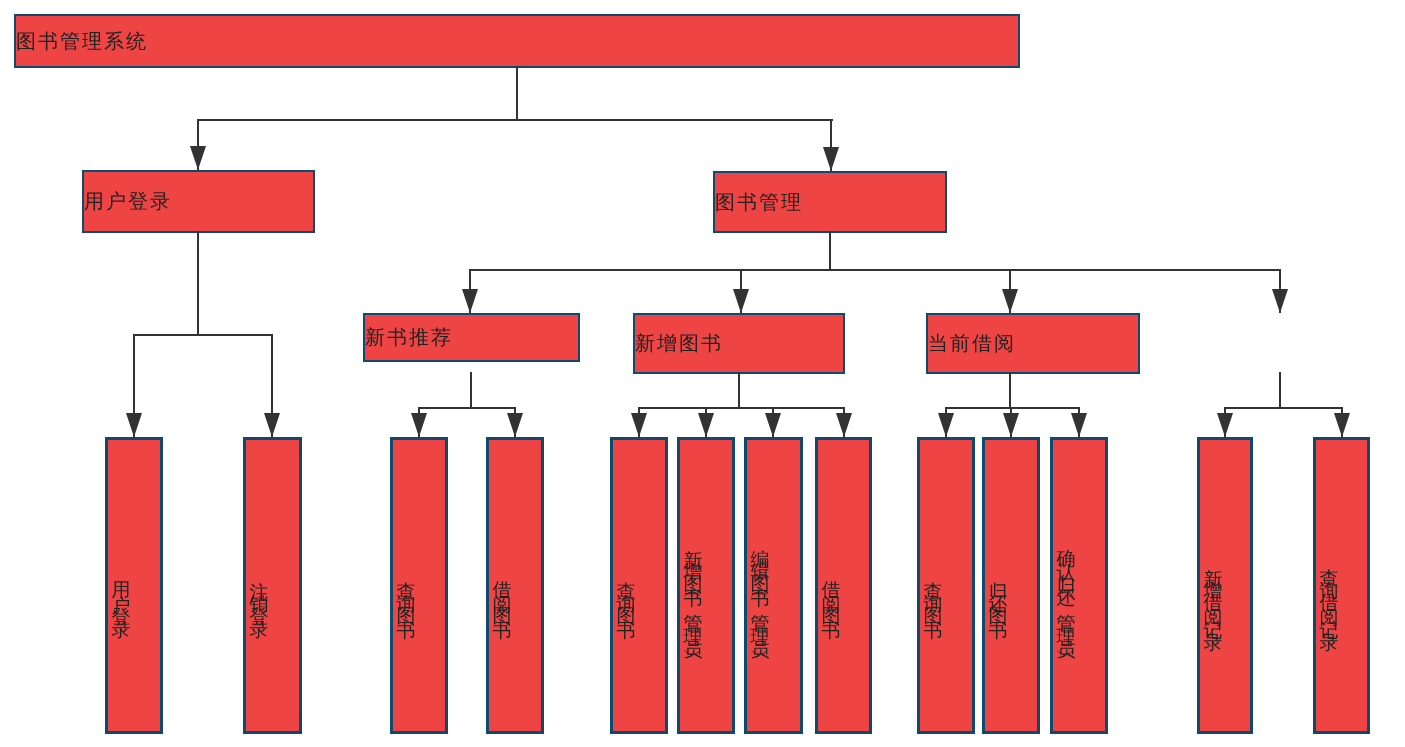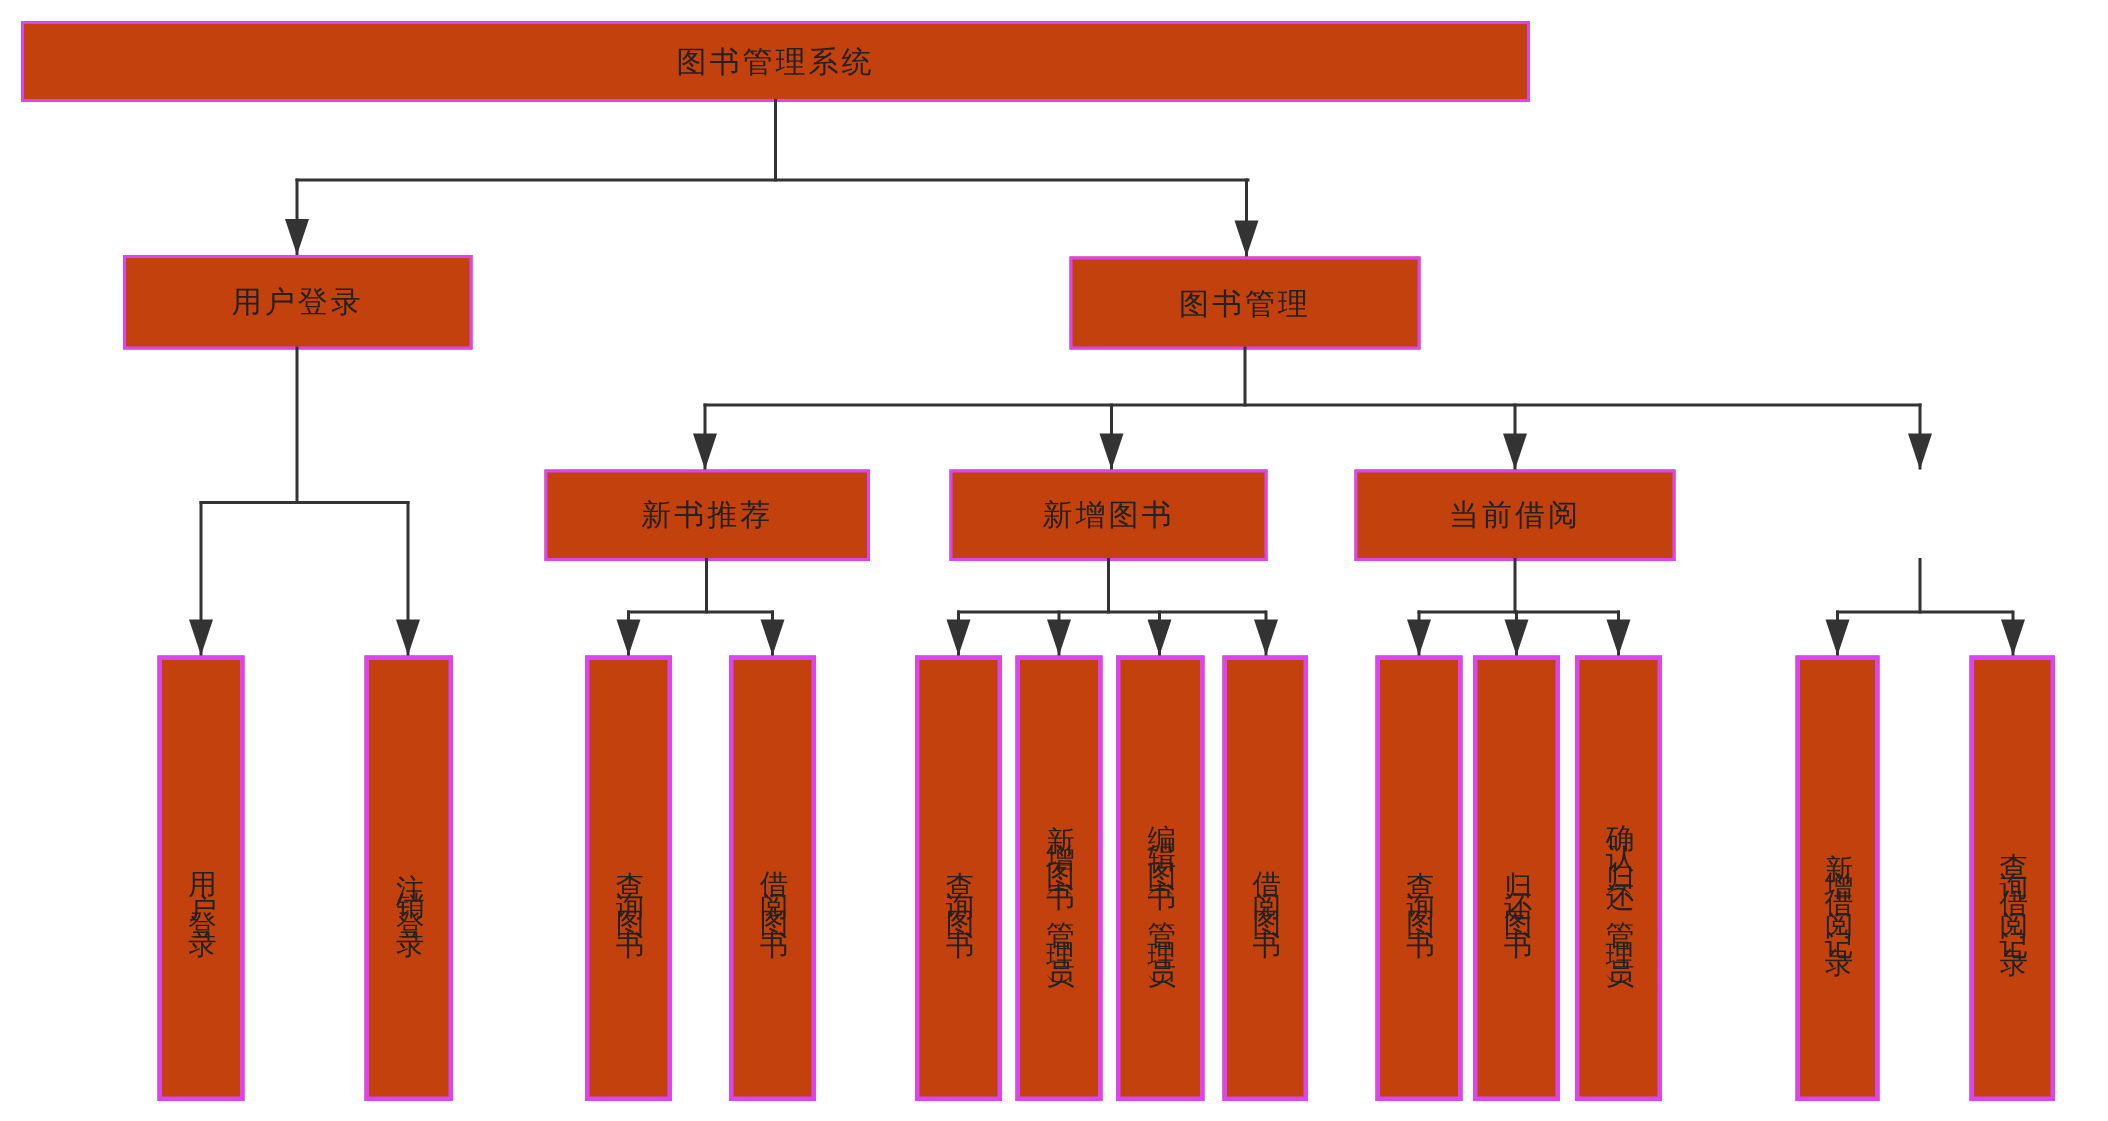--- a/index.html
+++ b/index.html
@@ -7,25 +7,25 @@
     position: relative;
     width: 1405px;
     height: 747px;
     background: #ffffff;
     font-family: "Liberation Sans", "DejaVu Sans", sans-serif;
     overflow: hidden;
   }
   .box {
     position: absolute;
     box-sizing: border-box;
-    background: #c2410c;
-    border: 2px solid #d946ef;
+    background: #ef4444;
+    border: 2px solid #0c4a6e;
     display: flex;
     align-items: center;
-    justify-content: center;
+    justify-content: flex-start;
     color: #222222;
     font-size: 20px;
     letter-spacing: 2px;
     white-space: nowrap;
   }
   .leaf { border-width: 3px; }
   .vl {
     writing-mode: vertical-rl;
     text-orientation: mixed;
     font-size: 19px;
@@ -61,27 +61,27 @@
     <span>图书管理系统</span>
   </div>
 
   <div class="box" style="left:82px; top:170px; width:233px; height:63px;">
     <span>用户登录</span>
   </div>
   <div class="box" style="left:713px; top:171px; width:234px; height:62px;">
     <span>图书管理</span>
   </div>
 
-  <div class="box" style="left:363px; top:313px; width:217px; height:61px;font-family:Liberation Mono, monospace;">
+  <div class="box" style="left:363px; top:313px; width:217px; height:49px;font-family:Liberation Mono, monospace;">
     <span>新书推荐</span>
   </div>
   <div class="box" style="left:633px; top:313px; width:212px; height:61px;">
     <span>新增图书</span>
   </div>
-  <div class="box" style="left:903px; top:313px; width:214px; height:61px;">
+  <div class="box" style="left:926px; top:313px; width:214px; height:61px;">
     <span>当前借阅</span>
   </div>
 
   <div class="box leaf" style="left:105px; top:437px; width:58px; height:297px;">
     <span class="vl">用户登录</span>
   </div>
   <div class="box leaf" style="left:243px; top:437px; width:59px; height:297px;">
     <span class="vl">注销登录</span>
   </div>
 

